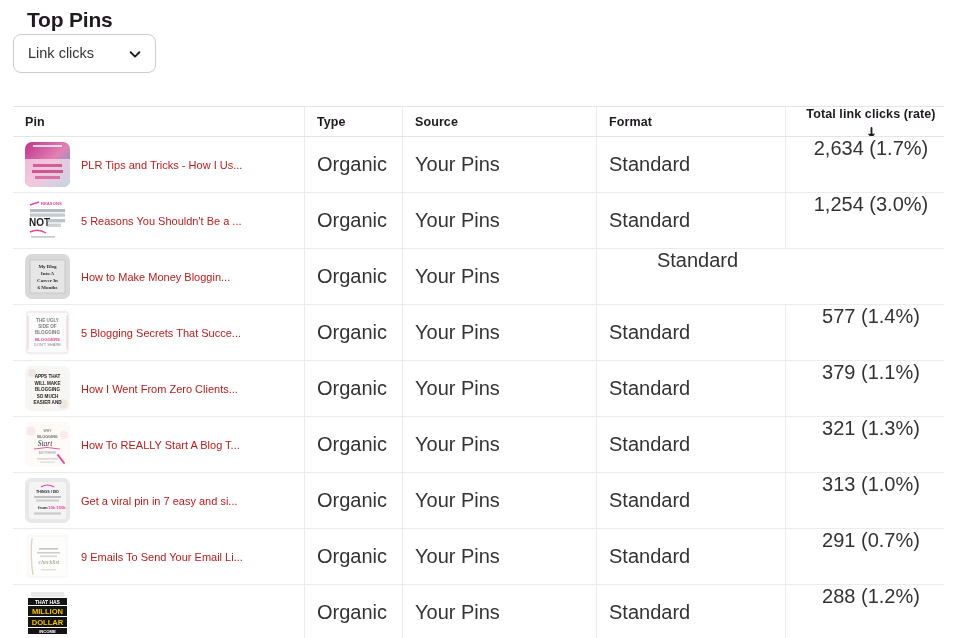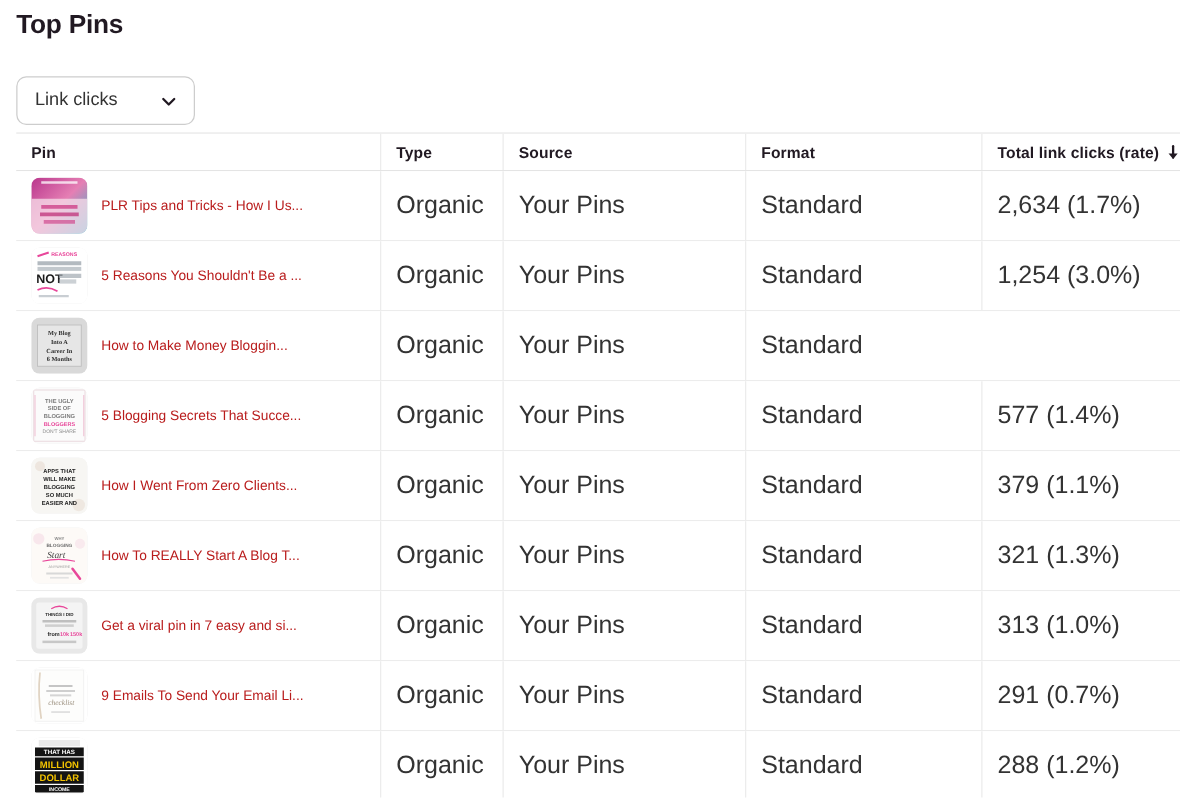--- a/index.html
+++ b/index.html
@@ -16,34 +16,34 @@
     font-family: "Liberation Sans", sans-serif;
     color: #211922;
     -webkit-font-smoothing: antialiased;
   }
 
   .page { position: relative; width: 957px; height: 638px; }
 
   
   .page-title {
     position: absolute;
-    left: 13px;
+    left: 27px;
     top: 6px;
     font-size: 21px;
     font-weight: 700;
     letter-spacing: -0.2px;
     color: #211922;
     line-height: 28px;
   }
 
   
   .dropdown {
     position: absolute;
     left: 13px;
-    top: 61px;
+    top: 34px;
     width: 143px;
     height: 39px;
     border: 1px solid #cdcdcd;
     border-radius: 8px;
     background: #ffffff;
     display: flex;
     align-items: center;
     justify-content: space-between;
     padding: 0 13px 0 14px;
     cursor: pointer;
@@ -84,21 +84,21 @@
     height: 100%;
     display: flex;
     align-items: center;
     padding-left: 12px;
     border-right: 1px solid #ececec;
     font-size: 13.5px;
     color: #333333;
     overflow: hidden;
     white-space: nowrap;
   }
-  .cell:last-child { border-right: none; }
+  .cell:last-child { border-right: none; flex-direction: column; }
 
   .c-pin    { width: 292px; flex: 0 0 292px; }
   .c-type   { width: 98px;  flex: 0 0 98px; }
   .c-source { width: 194px; flex: 0 0 194px; }
   .c-format { width: 189px; flex: 0 0 189px; }
   .c-clicks { width: 158px; flex: 0 0 158px; }
 
   .row.head .cell {
     font-size: 12.5px;
     font-weight: 700;

